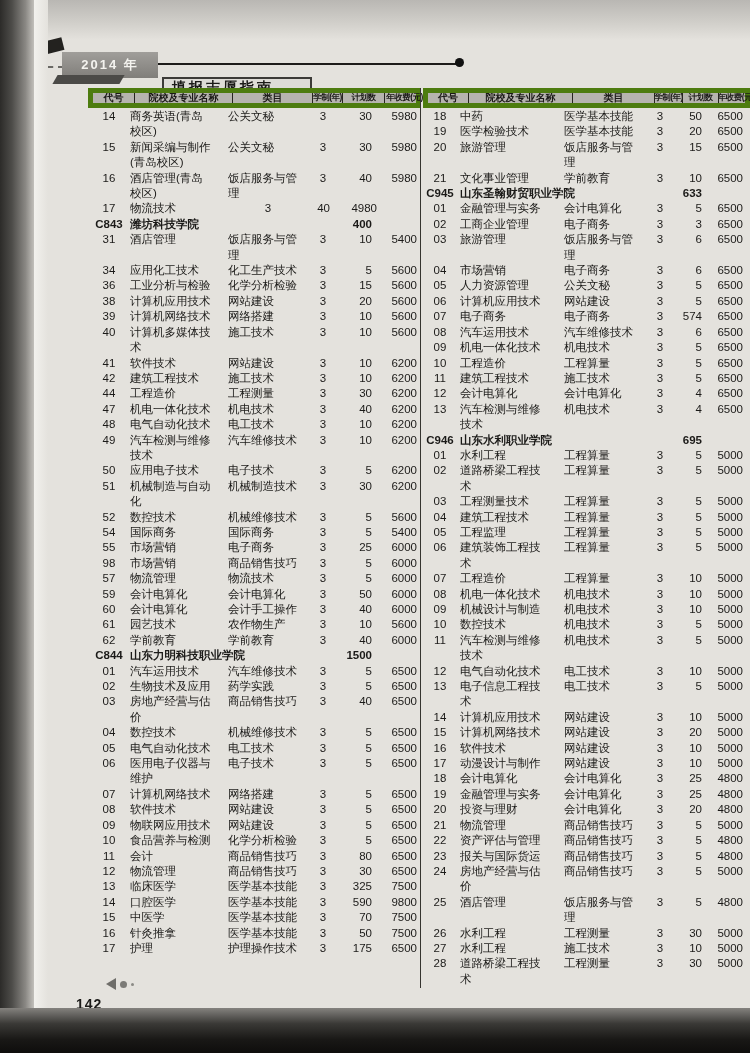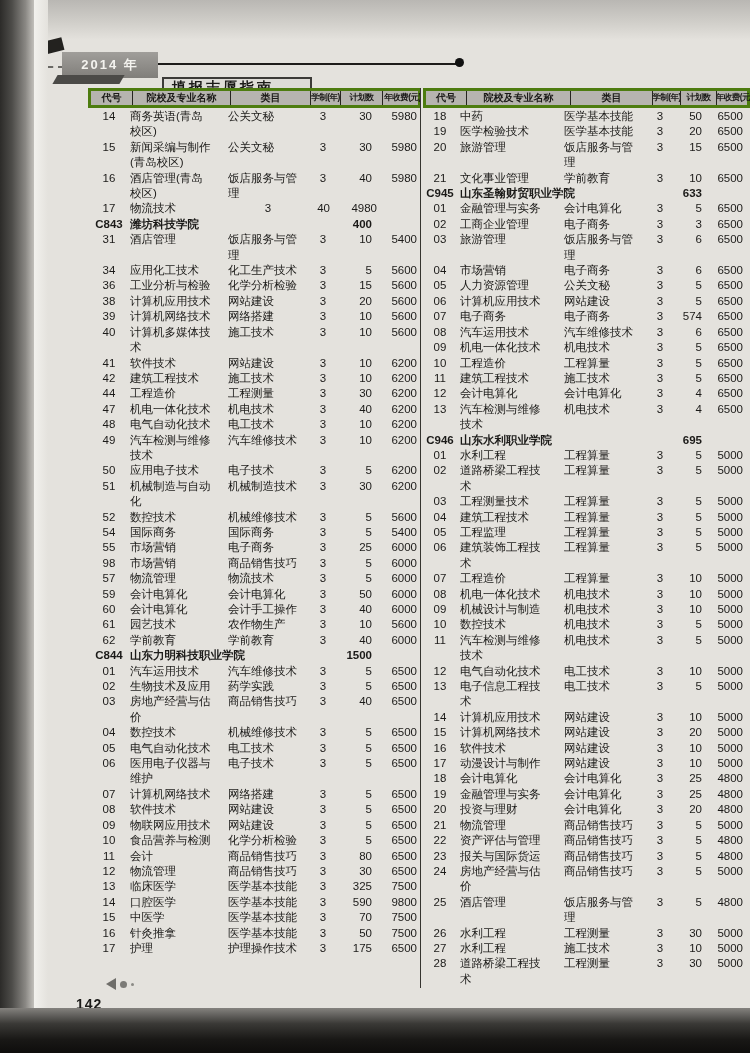--- a/index.html
+++ b/index.html
@@ -34,21 +34,21 @@
     letter-spacing:9px;white-space:nowrap;}
   .title-rule{position:absolute;left:158px;top:63px;width:300px;height:2px;background:#1d1c1a;}
   .title-dot{position:absolute;left:455px;top:58px;width:9px;height:9px;border-radius:50%;background:#111;}
   .title-box{position:absolute;left:162px;top:77px;width:150px;height:22px;
     border:2px solid #3c3b38;background:#dedcd7;
     display:flex;align-items:center;padding-left:8px;box-sizing:border-box;}
   .title-line2{font-size:14px;font-weight:bold;letter-spacing:3px;white-space:nowrap;}
 
   
   .thead{position:absolute;top:88px;height:20px;box-sizing:border-box;
-    background:#b6b4af;border:3px solid #4d7c0f;display:grid;}
+    background:#b6b4af;border:5px solid #4d7c0f;display:grid;}
   .thead-left{left:88px;width:333px;grid-template-columns:42px 98px 80px 30px 42px 39px;}
   .thead-right{left:423px;width:327px;grid-template-columns:41px 104px 82px 28px 36px 34px;}
   .hcell{display:flex;align-items:center;justify-content:center;
     font-size:10px;font-weight:bold;white-space:nowrap;overflow:hidden;
     border-right:1px solid #26251f;box-sizing:border-box;}
   .hcell:last-child{border-right:none;}
   .hcell:nth-child(n+4){font-size:8.5px;letter-spacing:-0.5px;}
   .half-divider{position:absolute;left:420px;top:88px;width:1px;height:900px;background:#35342f;}
 
   .rows{position:absolute;top:109px;}

